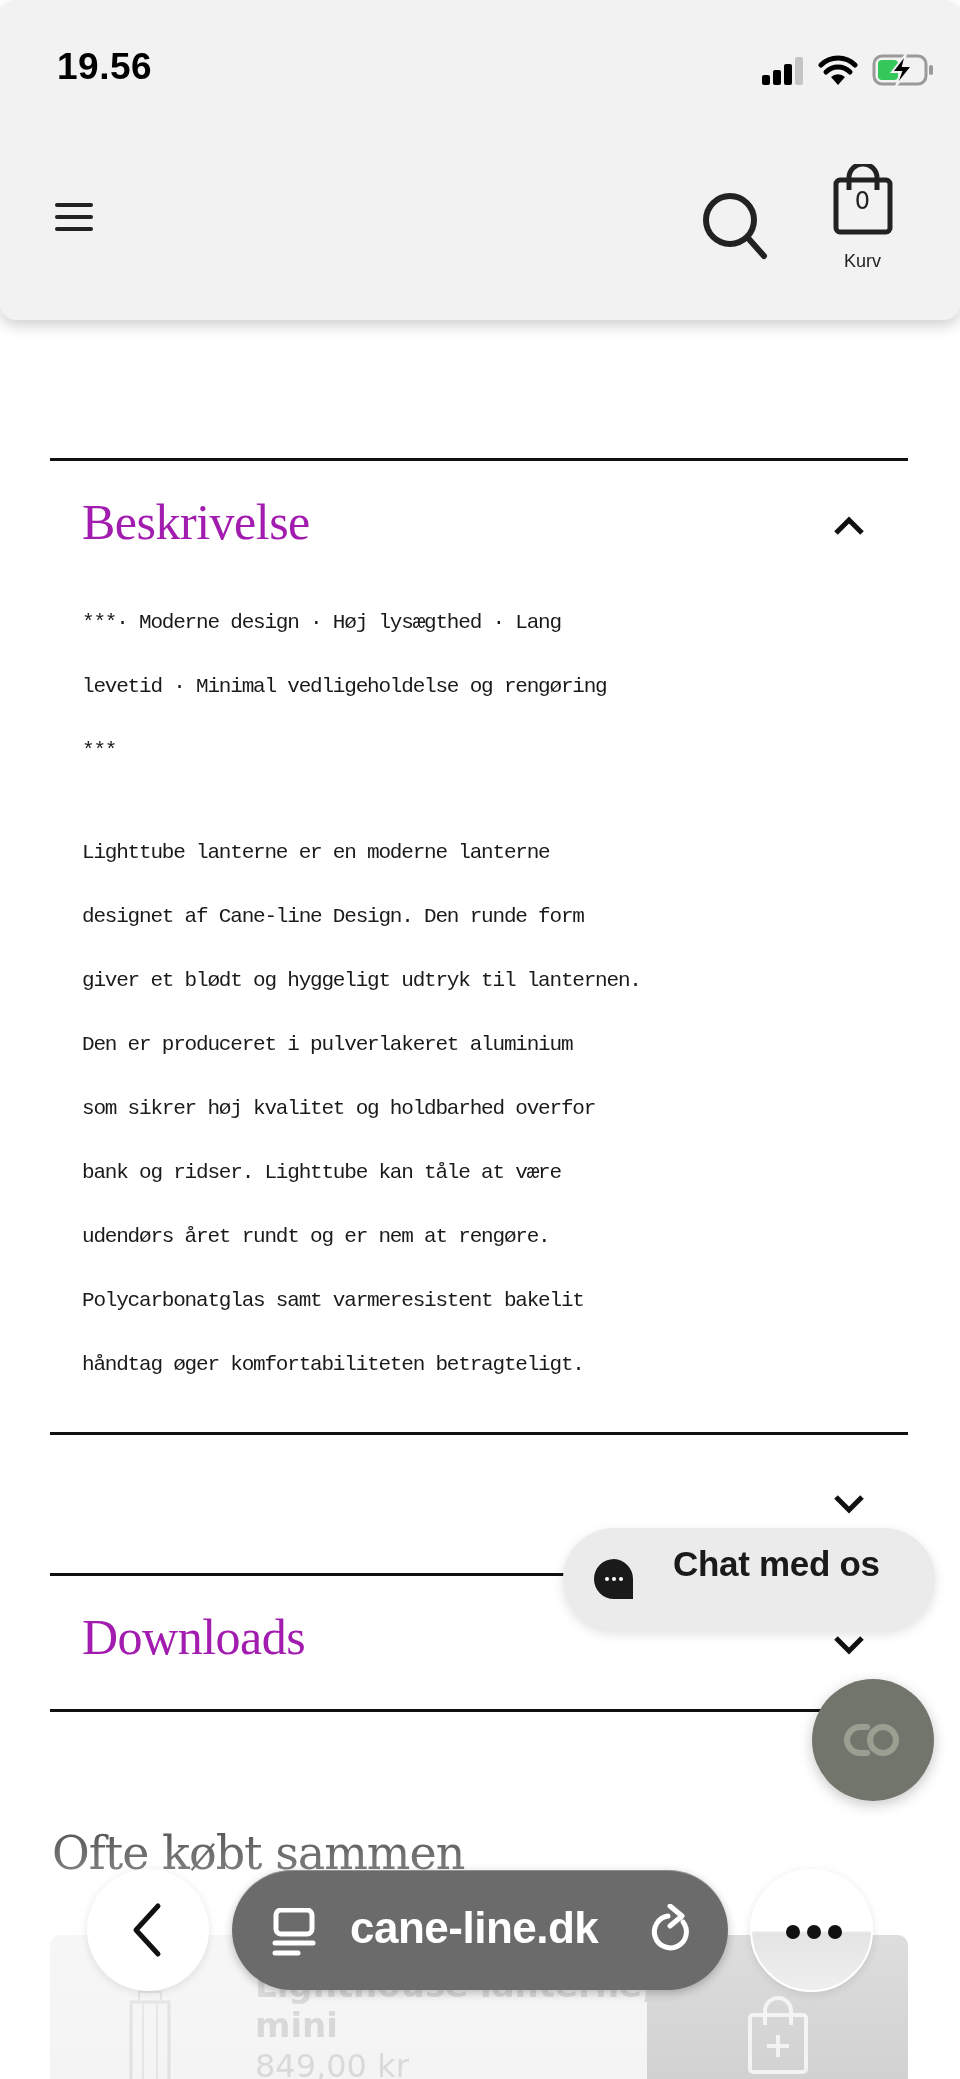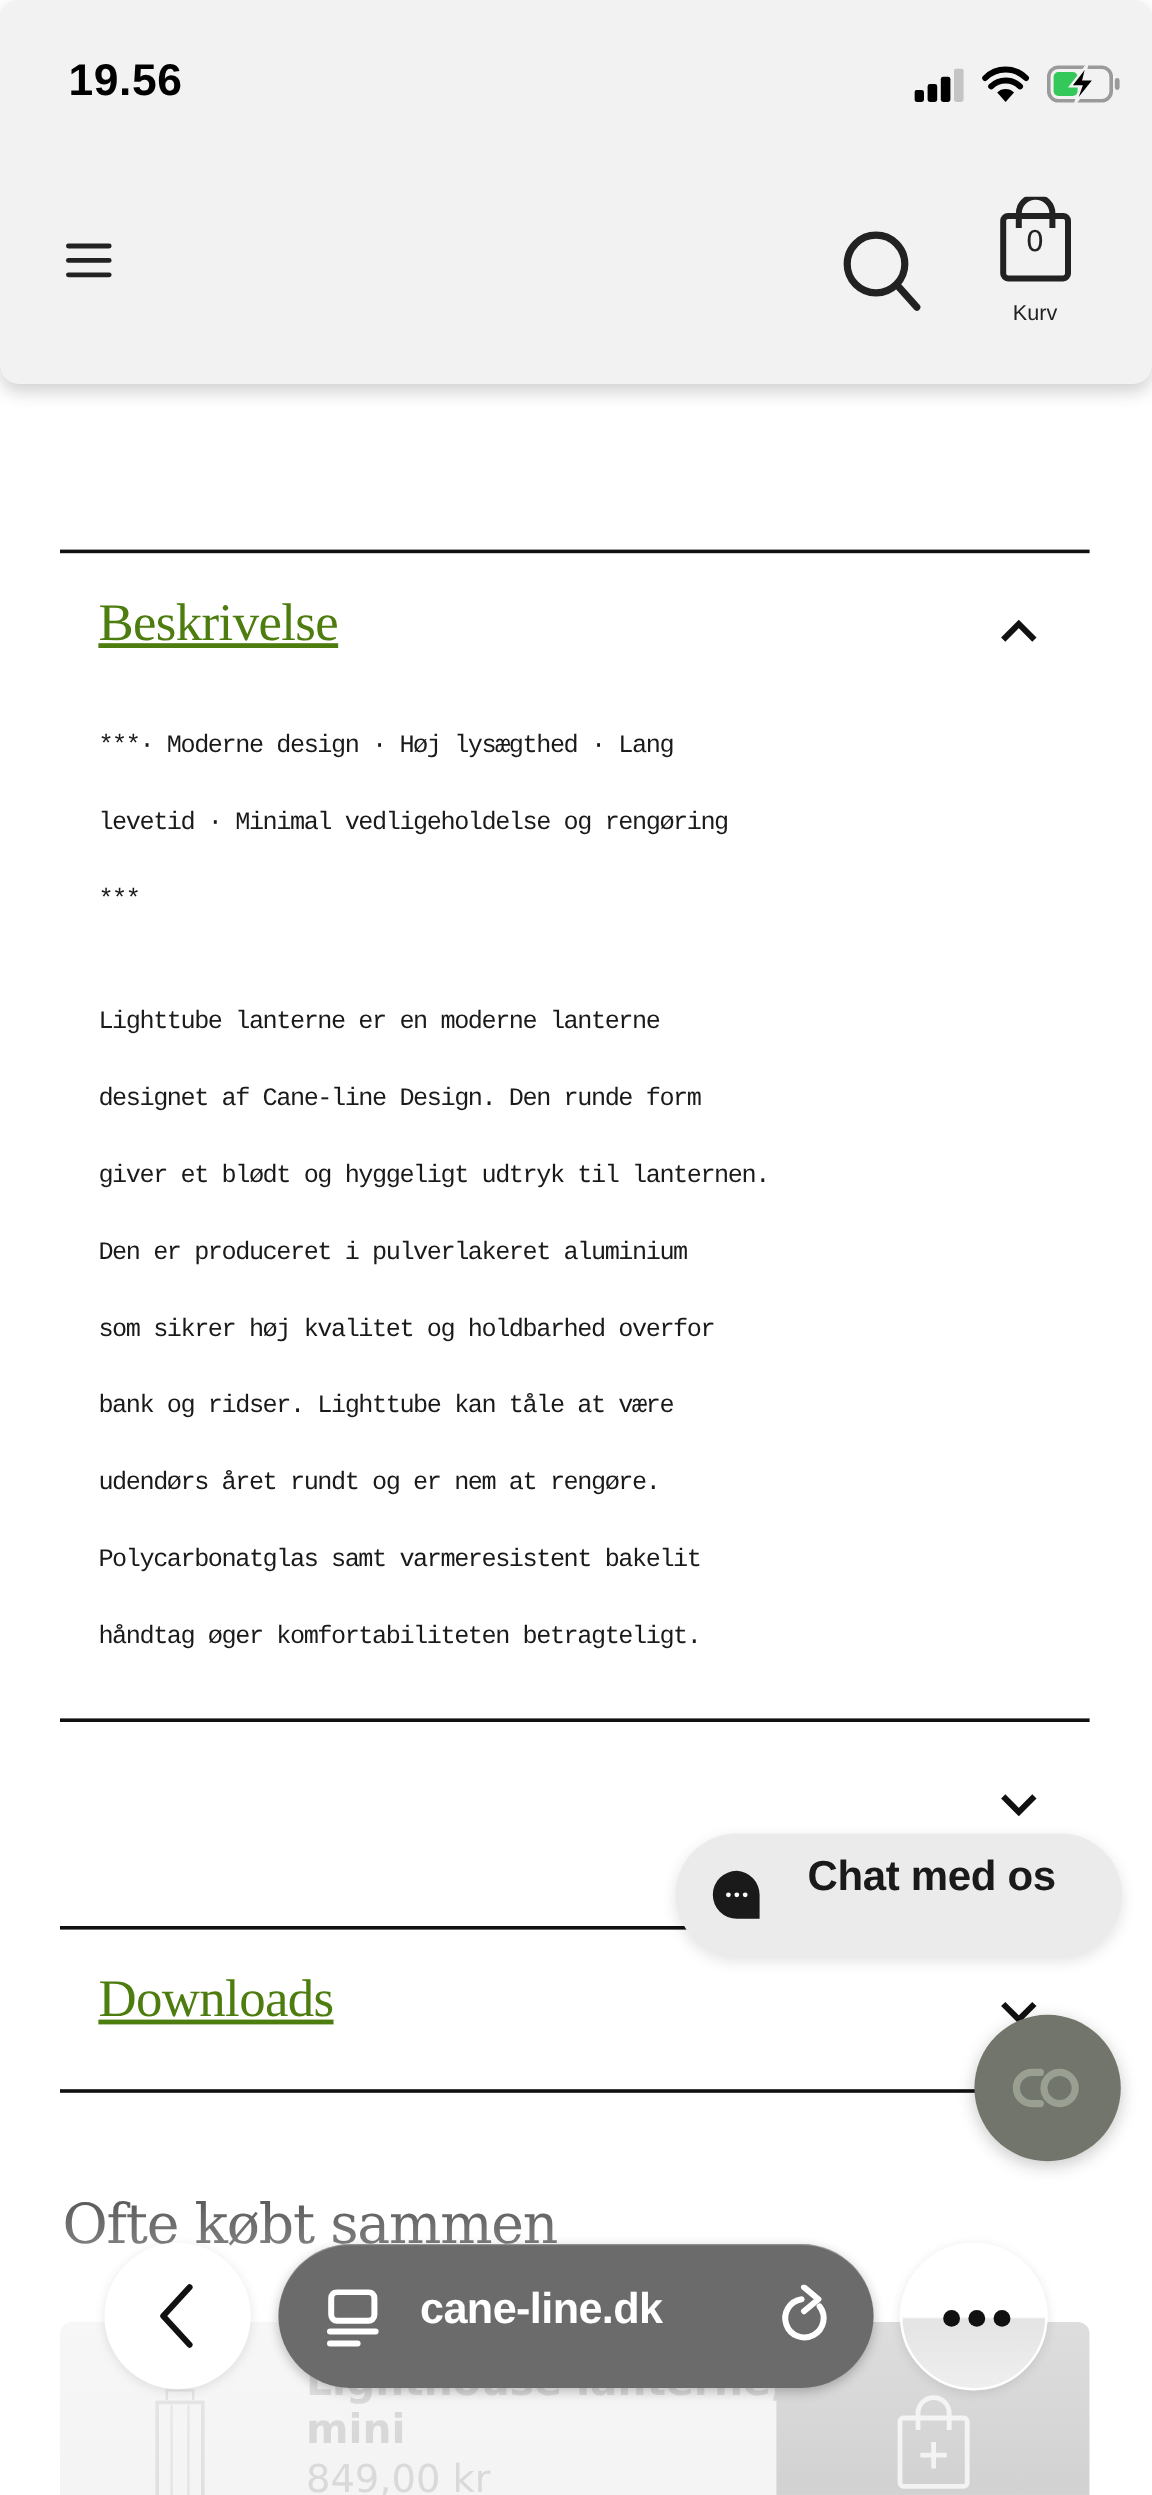--- a/index.html
+++ b/index.html
@@ -22,22 +22,22 @@
                 font-family: "DejaVu Sans", sans-serif; }
   .cart-label { position: absolute; left: 0; width: 85px; top: 91px; text-align: center; font-size: 18px; color: #222;
                 font-family: "Liberation Sans", sans-serif; }
 
   
   .accordion { position: absolute; left: 50px; top: 458px; width: 858px; }
   .acc-section { border-top: 3px solid #111; position: relative; }
   .acc-section.last { border-bottom: 3px solid #111; }
   .acc-header { height: 133px; position: relative; cursor: pointer; }
   .acc-header.open { height: 130px; }
-  .acc-title { position: absolute; left: 32px; top: 32px; font-family: "Liberation Serif", serif; font-size: 44px;
-               color: #4d7c0f; letter-spacing: -0.5px; text-decoration: underline; }
+  .acc-title { position: absolute; left: 32px; top: 32px; font-family: "Liberation Serif", serif; font-size: 50px;
+               color: #a21caf; letter-spacing: -0.5px; }
   .acc-chevron { position: absolute; right: 42px; top: 54px; width: 34px; height: 22px; }
   .acc-body { padding: 0 30px 20px 32px; font-family: Liberation Mono, monospace; font-size: 21px; line-height: 64px;
               color: #1a1a1a; letter-spacing: -1.2px; }
   .acc-body p { white-space: pre-line; }
   .acc-body p + p { margin-top: 38px; }
 
   
   .related-title { position: absolute; left: 52px; top: 1826px; font-family: "DejaVu Serif", serif; font-size: 46px;
                    color: #3a3a3a; letter-spacing: -1px; }
   .product-card { position: absolute; left: 50px; top: 1935px; width: 858px; height: 200px; background: #eeeeee;
@@ -64,21 +64,21 @@
   .toolbar-fade { position: absolute; left: 0; top: 1800px; width: 960px; height: 279px;
                   background: linear-gradient(to bottom, rgba(255,255,255,0) 0%, rgba(255,255,255,0.55) 40%, rgba(255,255,255,0.35) 100%);
                   z-index: 7; pointer-events: none; }
   .tb-back { position: absolute; left: 87px; top: 1869px; width: 122px; height: 122px; border-radius: 50%; background: #ffffff;
              box-shadow: 0 2px 10px rgba(0,0,0,0.10); z-index: 8; cursor: pointer; }
   .tb-back svg { position: absolute; left: 41px; top: 33px; }
   .tb-url { position: absolute; left: 232px; top: 1870px; width: 496px; height: 120px; border-radius: 60px;
             background: #6b6b6b; box-shadow: 0 3px 10px rgba(0,0,0,0.25), inset 0 1px 0 rgba(255,255,255,0.25); z-index: 8; cursor: pointer; }
   .tb-url .reader-icon { position: absolute; left: 40px; top: 38px; }
   .tb-url-text { position: absolute; left: 118px; top: 33px; font-family: "Liberation Sans", sans-serif; font-weight: 700;
-                 font-size: 36px; color: #ffffff; letter-spacing: -0.5px; }
+                 font-size: 44px; color: #ffffff; letter-spacing: -0.5px; }
   .tb-url .reload-icon { position: absolute; left: 418px; top: 34px; cursor: pointer; }
   .tb-more { position: absolute; left: 750px; top: 1869px; width: 123px; height: 123px; border-radius: 50%;
              background: linear-gradient(to bottom, #ffffff 0%, #ffffff 50%, #e4e4e4 52%, #efefef 100%);
              border: 2px solid #ffffff; box-shadow: 0 2px 10px rgba(0,0,0,0.10); z-index: 8; cursor: pointer; }
   .tb-more span { position: absolute; top: 54px; width: 14px; height: 14px; border-radius: 50%; background: #111; }
 </style>
 </head>
 <body>
 
 <div class="topbar">
@@ -151,21 +151,21 @@
   </div>
 
   <div class="acc-section" style="position:absolute;left:0;top:974px;width:858px;">
     <div class="acc-header">
       <svg class="acc-chevron" viewBox="0 0 34 22" style="top:58px">
         <polyline points="4,4 17,17 30,4" fill="none" stroke="#111" stroke-width="5"></polyline>
       </svg>
     </div>
   </div>
 
-  <div class="acc-section last" style="position:absolute;left:0;top:1147px;width:858px;">
+  <div class="acc-section last" style="position:absolute;left:0;top:1115px;width:858px;">
     <div class="acc-header">
       <div class="acc-title">Downloads</div>
       <svg class="acc-chevron" viewBox="0 0 34 22" style="top:58px">
         <polyline points="4,4 17,17 30,4" fill="none" stroke="#111" stroke-width="5"></polyline>
       </svg>
     </div>
   </div>
 </div>
 
 <div class="related-title">Ofte købt sammen</div>

